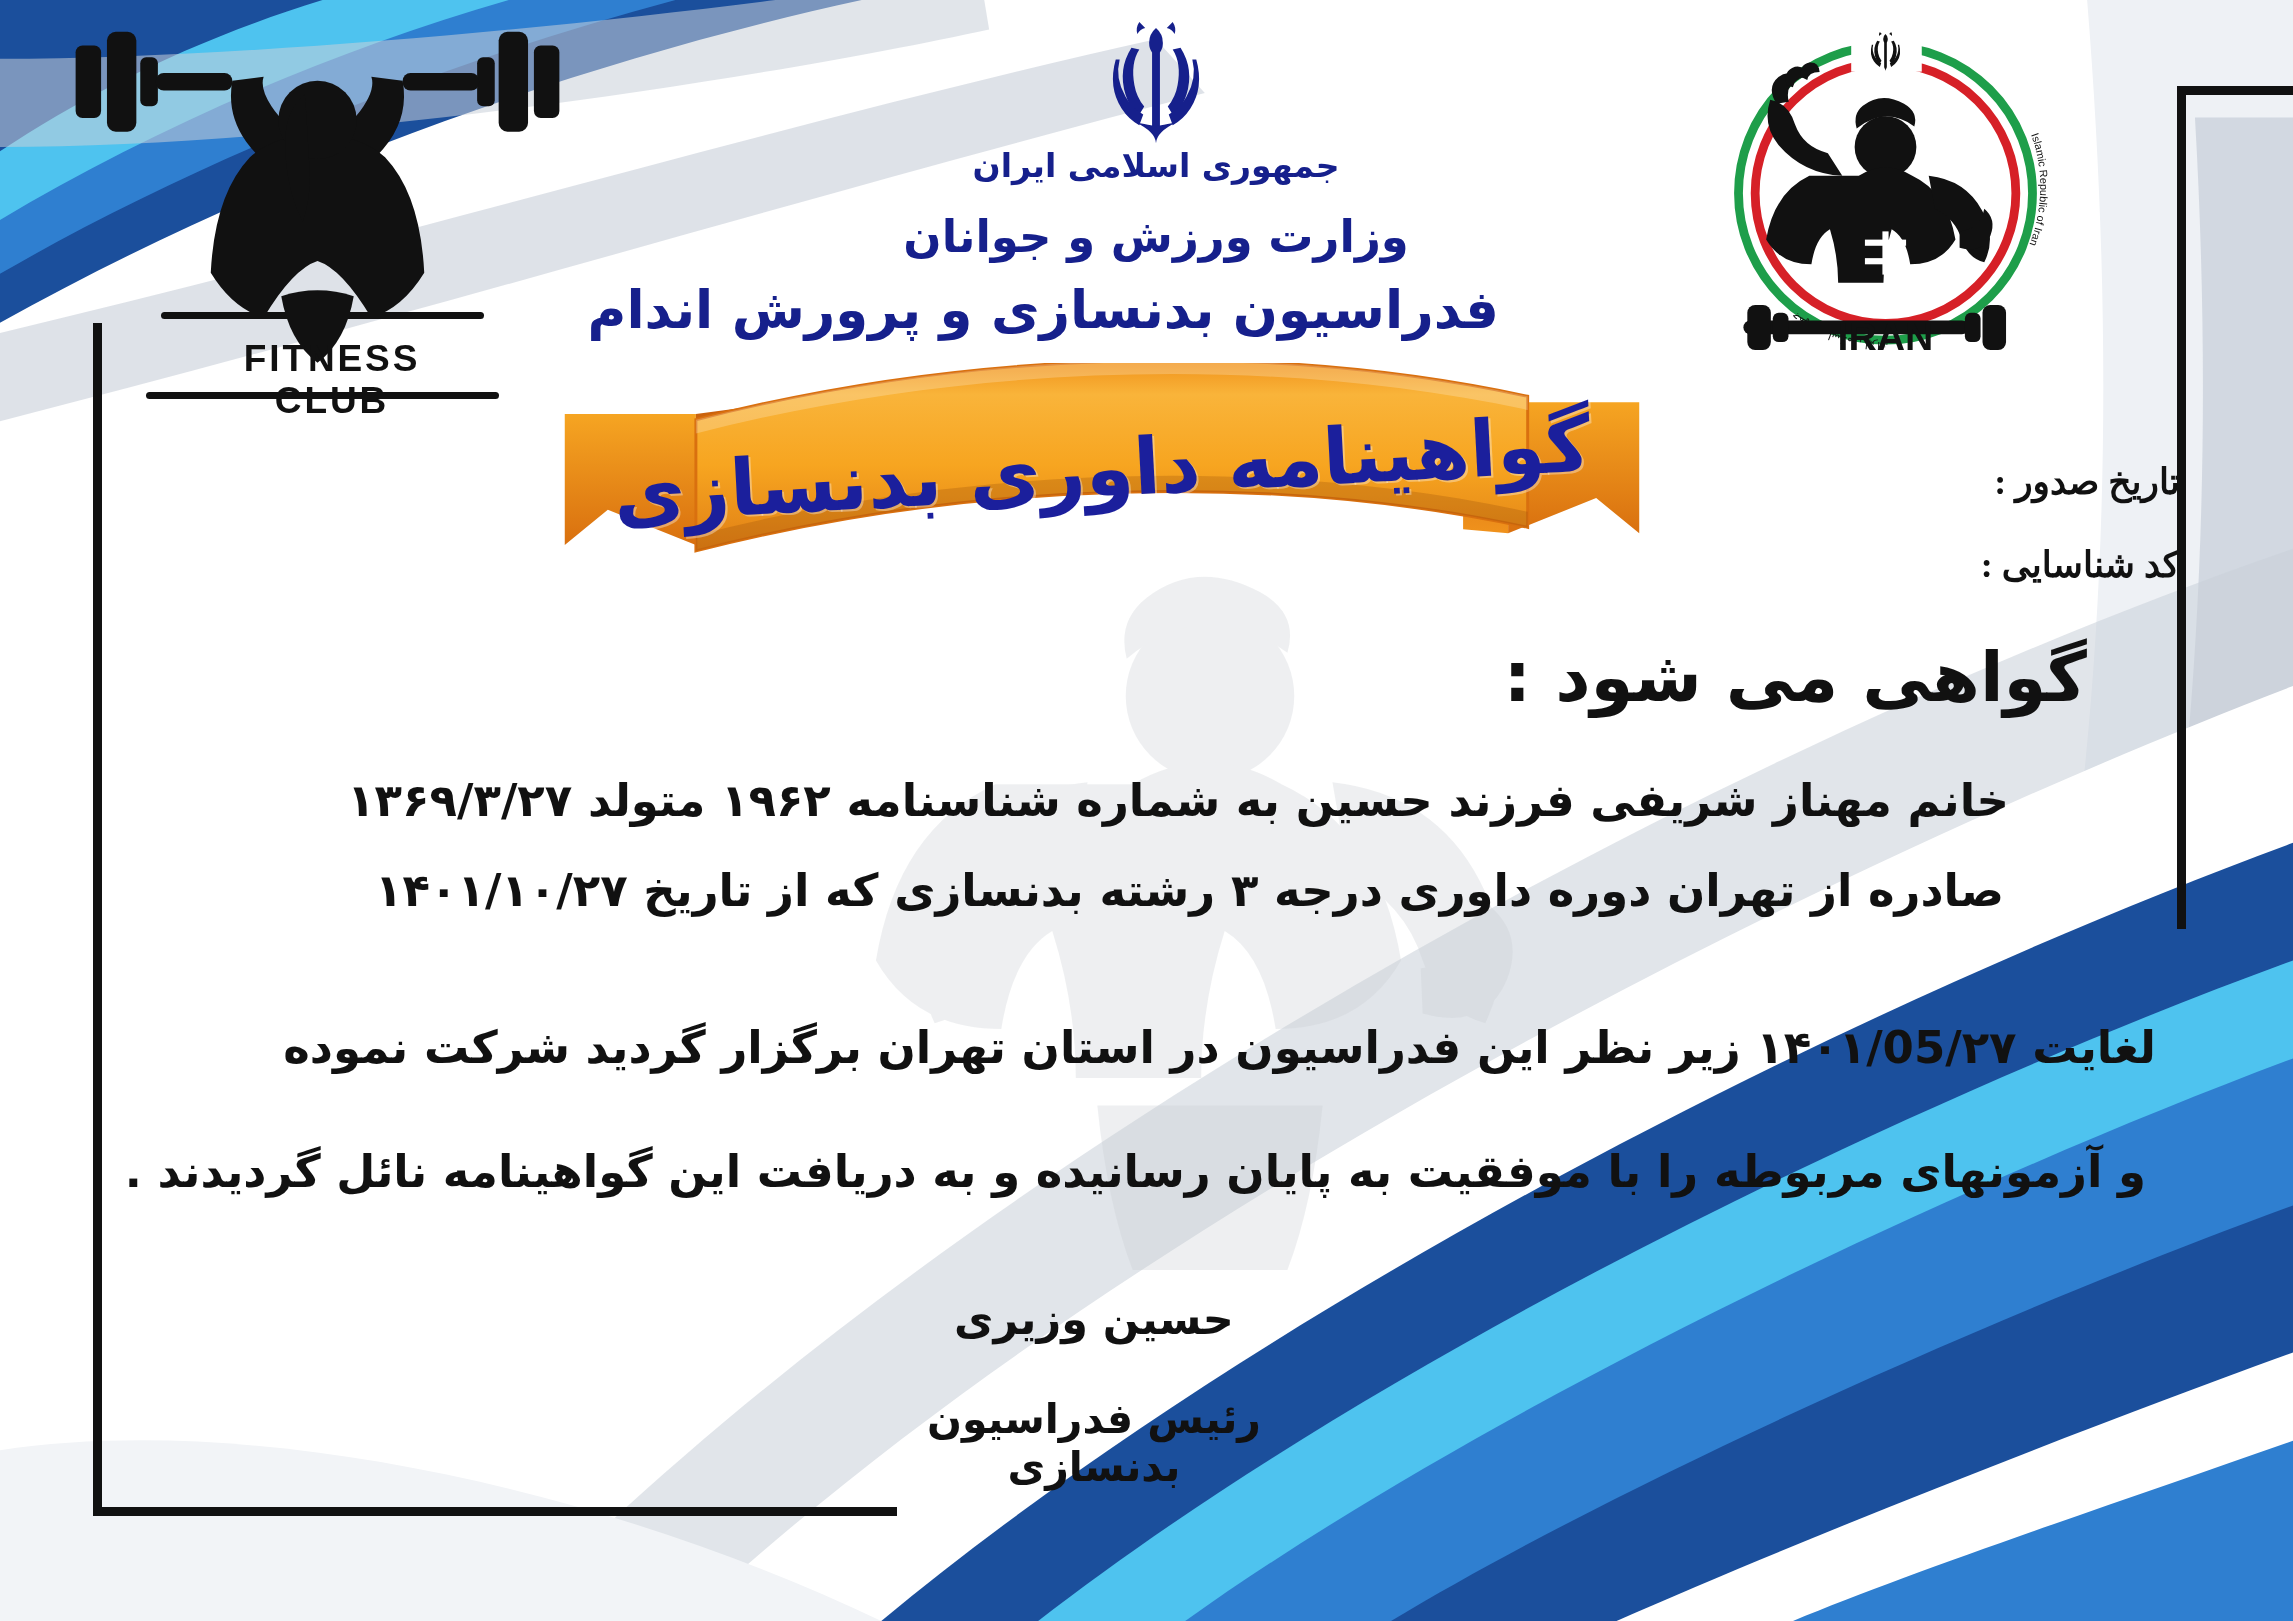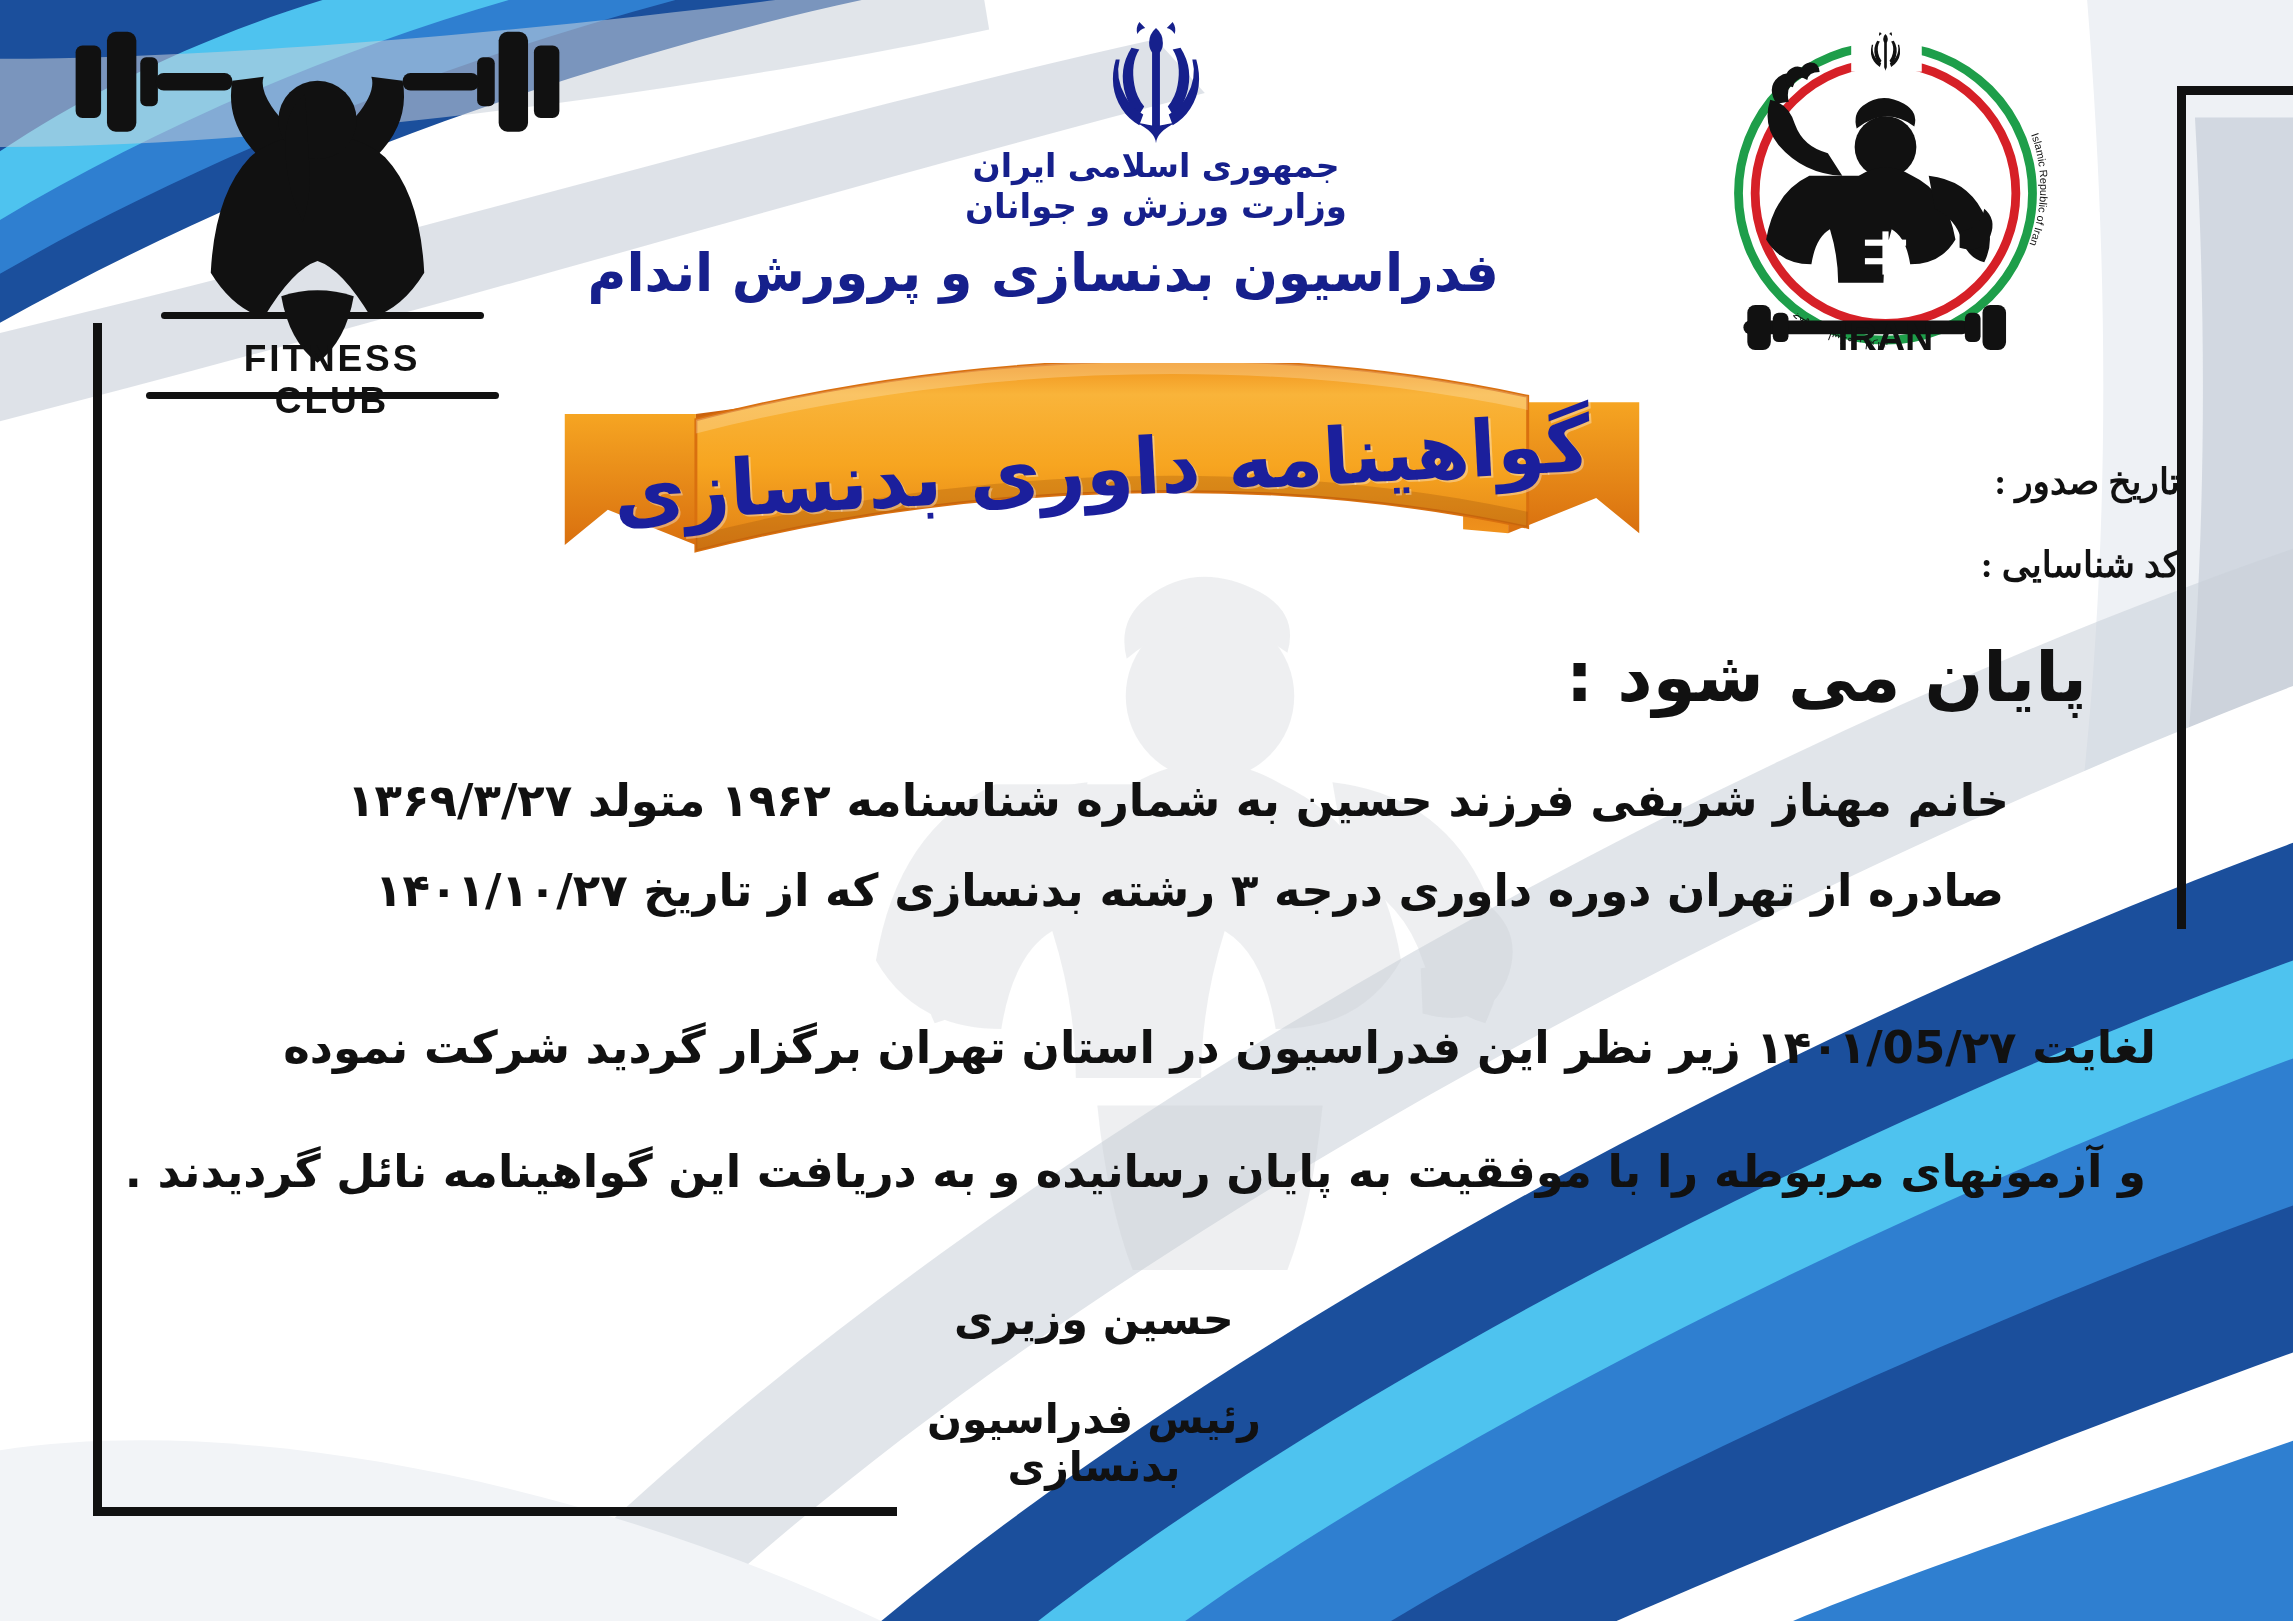--- a/index.html
+++ b/index.html
@@ -38,21 +38,21 @@
   #ministry-block{
     position:absolute;left:814px;top:19.6px;width:686px;text-align:center;
     color:#16208c;
   }
   #emblem{width:108px;height:123px;margin:0 auto 3.9px;display:block;}
   #ministry-country{
     font-size:33px;font-weight:700;color:#16208c;margin-top:2px;
     font-family:"DejaVu Sans",sans-serif;
   }
   #ministry-name{
-    font-size:34px;font-weight:700;color:#16208c;margin-top:1px;
+    font-size:45px;font-weight:700;color:#16208c;margin-top:25px;
     font-family:"DejaVu Sans",sans-serif;
   }
   #federation-name{
     font-size:53px;font-weight:700;color:#16208c;margin-top:15.7px;
     font-family:"DejaVu Sans",sans-serif;white-space:nowrap;
   }
 
   
   #iran-logo{position:absolute;left:1705px;top:4.9px;width:363px;height:392px;}
 
@@ -296,21 +296,21 @@
       <path d="M150,176 C430,104 740,96 1000,152 L1000,168 C740,112 430,120 150,192 Z" fill="#8e4708" opacity=".25"></path>
     </svg>
     <div id="ribbon-title">گواهینامه  داوری بدنسازی</div>
   </div>
 
   <div id="meta-block">
     <div class="meta-row">تاریخ صدور :</div>
     <div class="meta-row">کد شناسایی :</div>
   </div>
 
-  <div id="body-heading">پایان می شود :</div>
+  <div id="body-heading">گواهی می شود :</div>
 
   <div class="body-line" id="line1">خانم  مهناز شریفی        فرزند  حسین     به شماره شناسنامه  ۱۹۶۲    متولد  ۱۳۶۹/۳/۲۷</div>
   <div class="body-line" id="line2">صادره از تهران        دوره داوری درجه  ۳     رشته بدنسازی   که از تاریخ  ۱۴۰۱/۱۰/۲۷</div>
   <div class="body-line" id="line3">لغایت      ۱۴۰۱/05/۲۷   زیر نظر این فدراسیون  در استان تهران   برگزار  گردید  شرکت نموده</div>
   <div class="body-line" id="line4">و آزمونهای مربوطه را با موفقیت به پایان رسانیده و به دریافت این  گواهینامه نائل گردیدند .</div>
 
   <div class="sig" id="sig-right">
     <div class="name">حسین وزیری</div>
     <div class="role">رئیس فدراسیون بدنسازی</div>
   </div>

